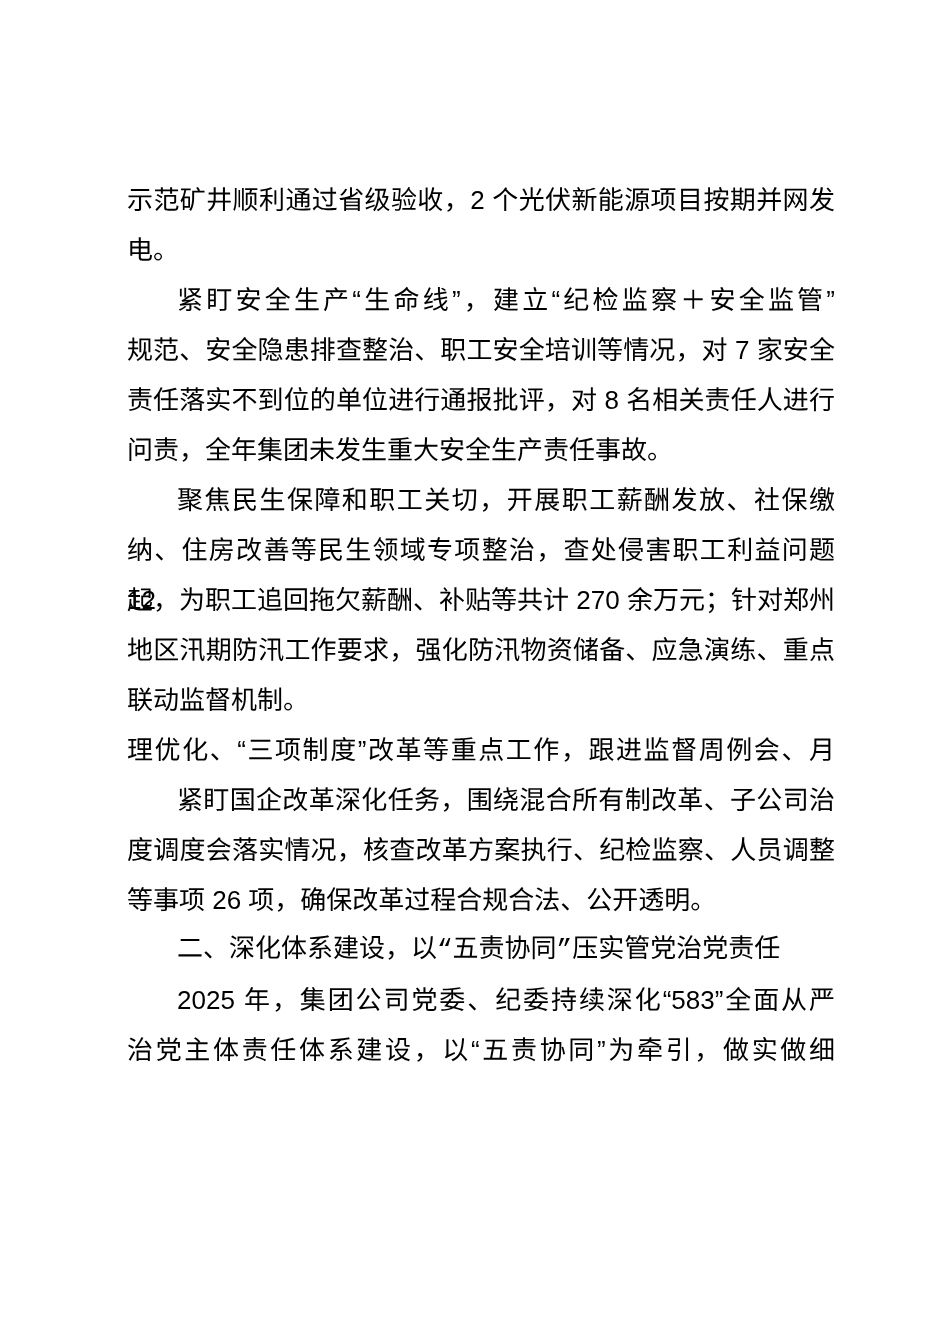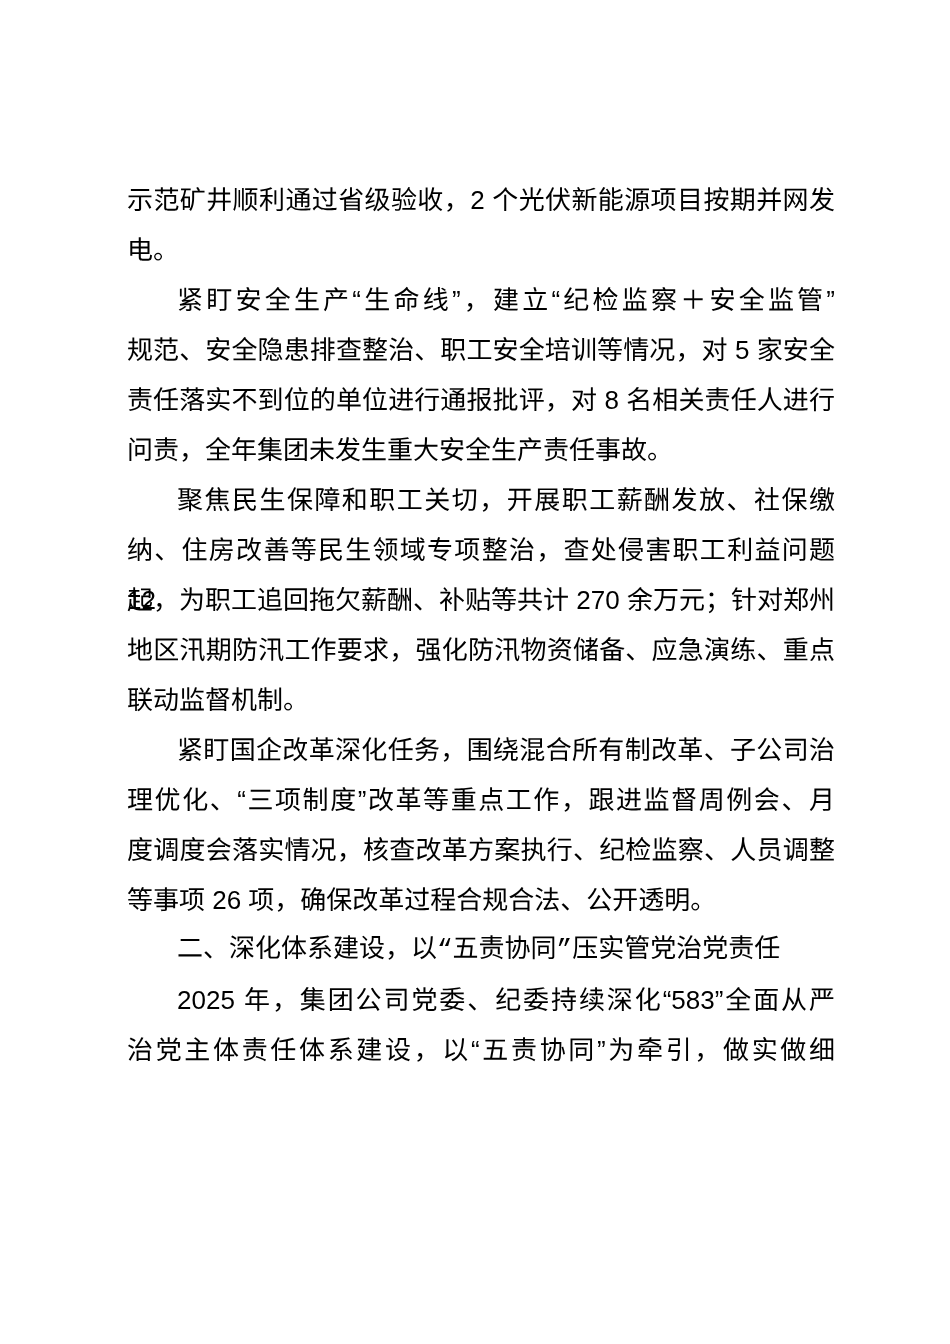--- a/index.html
+++ b/index.html
@@ -55,34 +55,34 @@
 <body>
 
 <div class="page">
   <div class="doc-text">
       <div class="para">
         <div class="line fill">示范矿井顺利通过省级验收，2 个光伏新能源项目按期并网发</div>
         <div class="line">电。</div>
       </div>
       <div class="para">
         <div class="line fill indent">紧盯安全生产“生命线”，建立“纪检监察＋安全监管”</div>
-        <div class="line fill">规范、安全隐患排查整治、职工安全培训等情况，对 5 家安全</div>
+        <div class="line fill">规范、安全隐患排查整治、职工安全培训等情况，对 7 家安全</div>
         <div class="line fill">责任落实不到位的单位进行通报批评，对 8 名相关责任人进行</div>
         <div class="line">问责，全年集团未发生重大安全生产责任事故。</div>
       </div>
       <div class="para">
         <div class="line fill indent">聚焦民生保障和职工关切，开展职工薪酬发放、社保缴</div>
         <div class="line fill">纳、住房改善等民生领域专项整治，查处侵害职工利益问题 12</div>
         <div class="line fill">起，为职工追回拖欠薪酬、补贴等共计 270 余万元；针对郑州</div>
         <div class="line fill">地区汛期防汛工作要求，强化防汛物资储备、应急演练、重点</div>
         <div class="line">联动监督机制。</div>
       </div>
       <div class="para">
+        <div class="line fill">理优化、“三项制度”改革等重点工作，跟进监督周例会、月</div>
         <div class="line fill indent">紧盯国企改革深化任务，围绕混合所有制改革、子公司治</div>
-        <div class="line fill">理优化、“三项制度”改革等重点工作，跟进监督周例会、月</div>
         <div class="line fill">度调度会落实情况，核查改革方案执行、纪检监察、人员调整</div>
         <div class="line">等事项 26 项，确保改革过程合规合法、公开透明。</div>
       </div>
       <div class="para heading">
         <div class="line indent">二、深化体系建设，以“五责协同”压实管党治党责任</div>
       </div>
       <div class="para">
         <div class="line fill indent">2025 年，集团公司党委、纪委持续深化“583”全面从严</div>
         <div class="line fill">治党主体责任体系建设，以“五责协同”为牵引，做实做细</div>
       </div>

